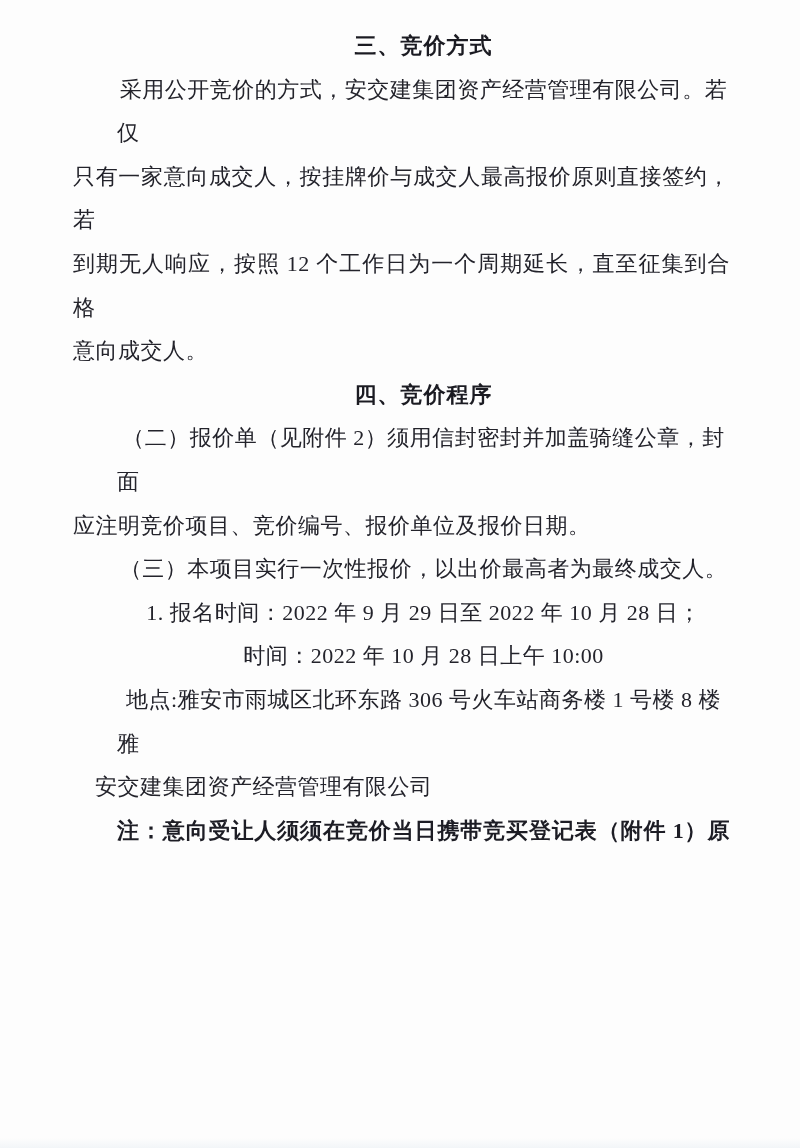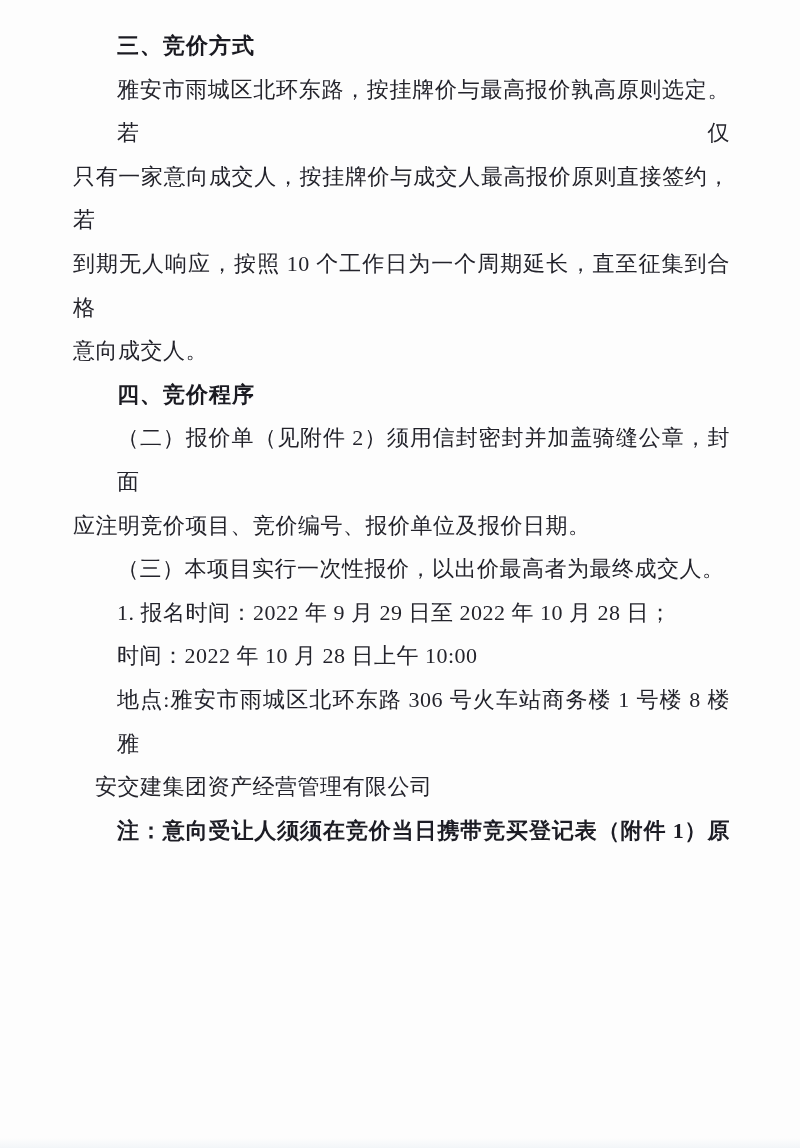--- a/index.html
+++ b/index.html
@@ -31,21 +31,21 @@
   .line {
     font-size: 22px;
     line-height: 43.6px;
     white-space: pre-wrap;
     letter-spacing: 0.5px;
   }
   .line.j {
     text-align: justify;
     text-align-last: justify;
   }
-  .line.i2 { padding-left: 44px; }
+  .line.i2 { padding-left: 44px; text-align: center; }
   .line.i1 { padding-left: 22px; }
   .block-heading .line {
     font-weight: bold;
     color: #1b1b22;
     font-family: "Liberation Sans", "DejaVu Sans", sans-serif;
     letter-spacing: 1px;
   }
   .block-note .line {
     font-weight: bold;
     color: #1d1d25;
@@ -65,23 +65,23 @@
 </style>
 </head>
 <body>
 
 <div class="page">
   <div class="doc" id="doc-root">
       <div class="block block-heading">
         <div class="line i2">三、竞价方式</div>
       </div>
       <div class="block block-body">
-        <div class="line j i2">雅安市雨城区北环东路，按挂牌价与最高报价孰高原则选定。若仅</div>
+        <div class="line j i2">采用公开竞价的方式，安交建集团资产经营管理有限公司。若仅</div>
         <div class="line j">只有一家意向成交人，按挂牌价与成交人最高报价原则直接签约，若</div>
-        <div class="line j">到期无人响应，按照 10 个工作日为一个周期延长，直至征集到合格</div>
+        <div class="line j">到期无人响应，按照 12 个工作日为一个周期延长，直至征集到合格</div>
         <div class="line">意向成交人。</div>
       </div>
       <div class="block block-heading">
         <div class="line i2">四、竞价程序</div>
       </div>
       <div class="block block-body">
         <div class="line j i2">（二）报价单（见附件 2）须用信封密封并加盖骑缝公章，封面</div>
         <div class="line">应注明竞价项目、竞价编号、报价单位及报价日期。</div>
       </div>
       <div class="block block-body">

